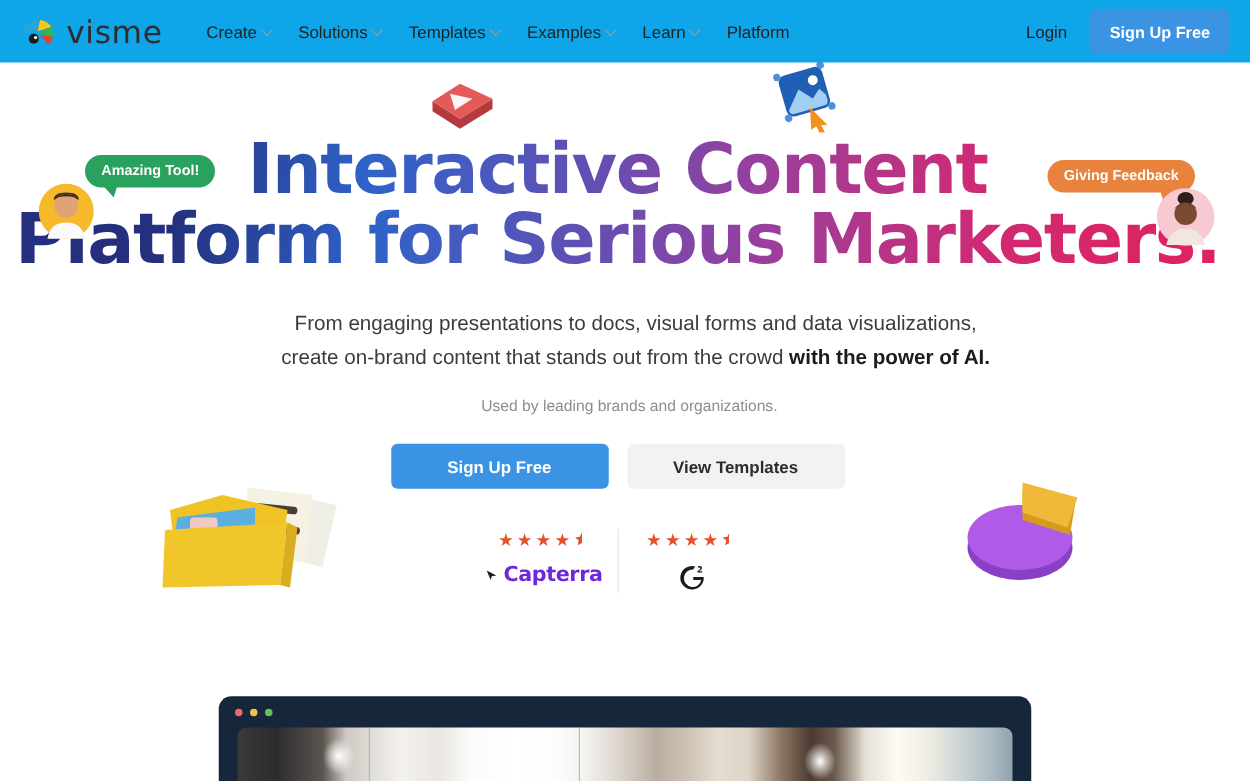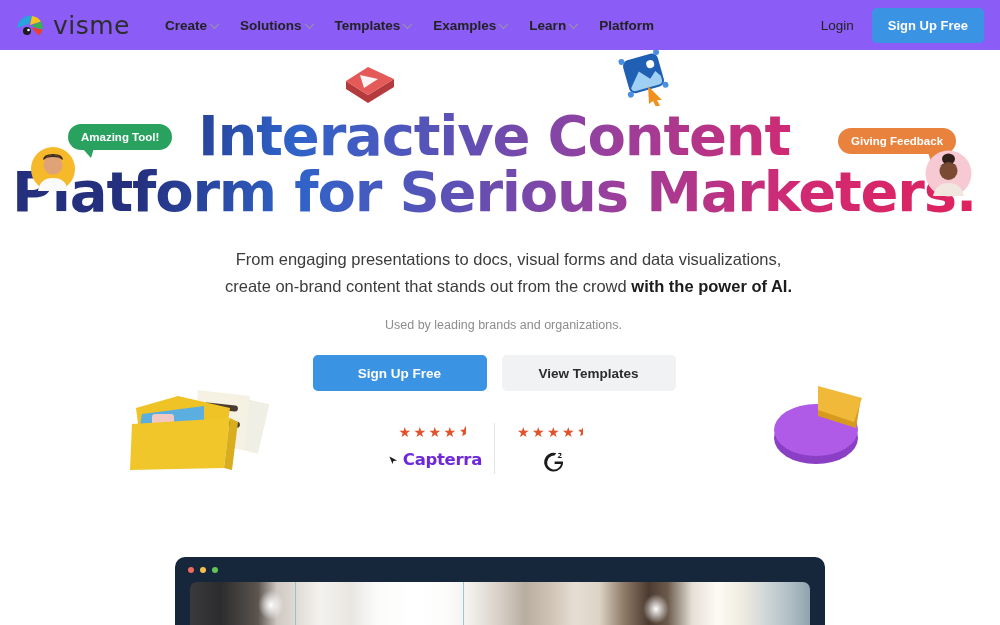--- a/index.html
+++ b/index.html
@@ -7,29 +7,29 @@
     width: 1000px; height: 625px;
     background: #ffffff;
     font-family: "Liberation Sans", sans-serif;
     overflow: hidden;
   }
   .page { position: relative; width: 1000px; height: 625px; background:#fff; }
 
   
   .header {
     position: absolute; top: 0; left: 0; width: 1000px; height: 50px;
-    display: flex; align-items: center; background: #8b5cf6; z-index: 40;
+    display: flex; align-items: center; background: #0ea5e9; z-index: 40;
   }
   .logo-wrap { display: flex; align-items: center; margin-left: 16px; gap: 7px; }
   .logo-mark { width: 30px; height: 24px; display:block; }
   .logo-text {
     font-size: 25px; letter-spacing: .5px; color: #2d2d2d;
     font-family: "DejaVu Sans", sans-serif; font-weight: 400;
   }
-  .nav { display: flex; align-items: flex-end; margin-left: 24px; gap: 0px; font-weight: bold; }
+  .nav { display: flex; align-items: flex-end; margin-left: 24px; gap: 0px; }
   .nav-item {
     display: flex; align-items: center; gap: 4px;
     font-size: 13.5px; color: #222; padding: 6px 11px; cursor: pointer;
     white-space: nowrap;
   }
   .chev { display:inline-block; width: 7px; height: 7px;
     border-right: 1.3px solid #9a9a9a; border-bottom: 1.3px solid #9a9a9a;
     transform: rotate(45deg) translate(-1px,-1px); }
   .header-right { margin-left: auto; display: flex; align-items: center; gap: 18px; margin-right: 16px; }
   .login-link { font-size: 13.5px; color: #222; cursor: pointer; }

